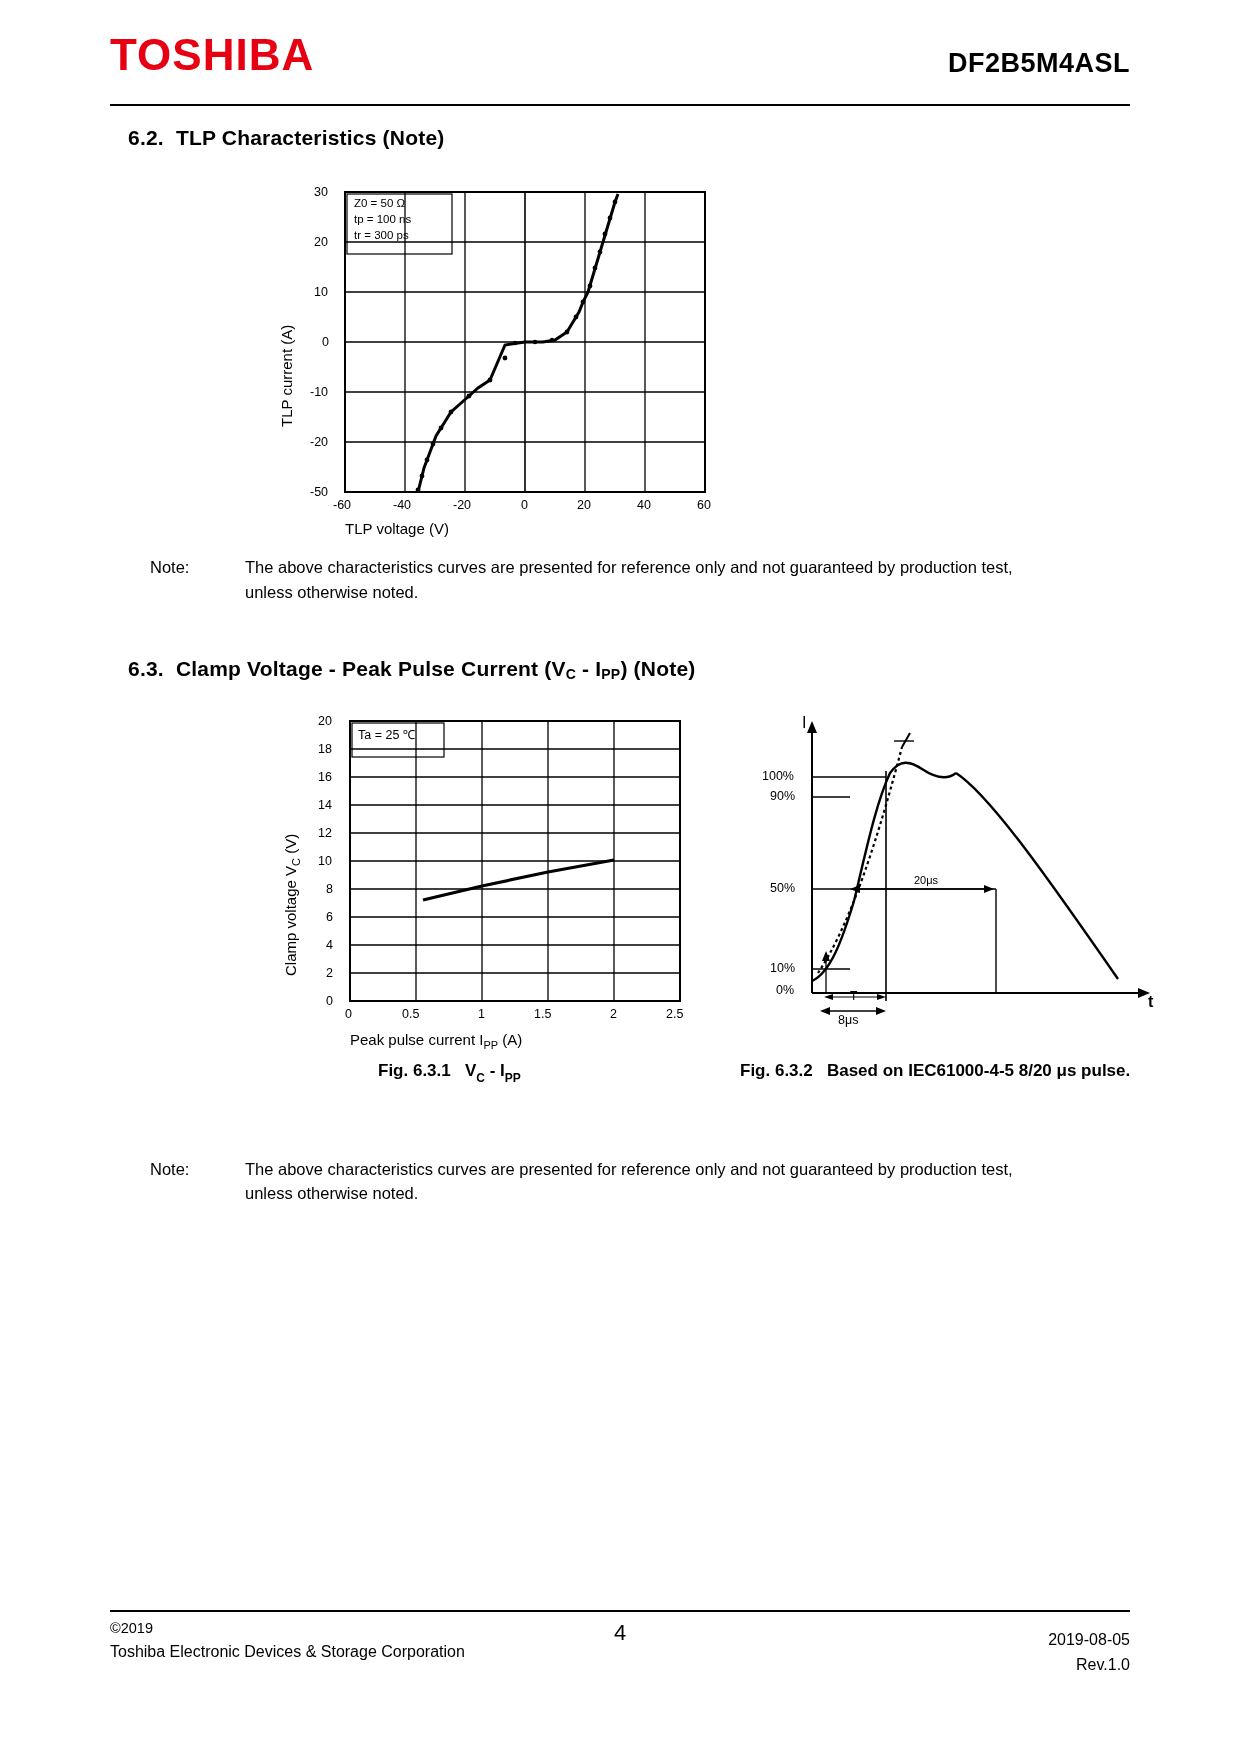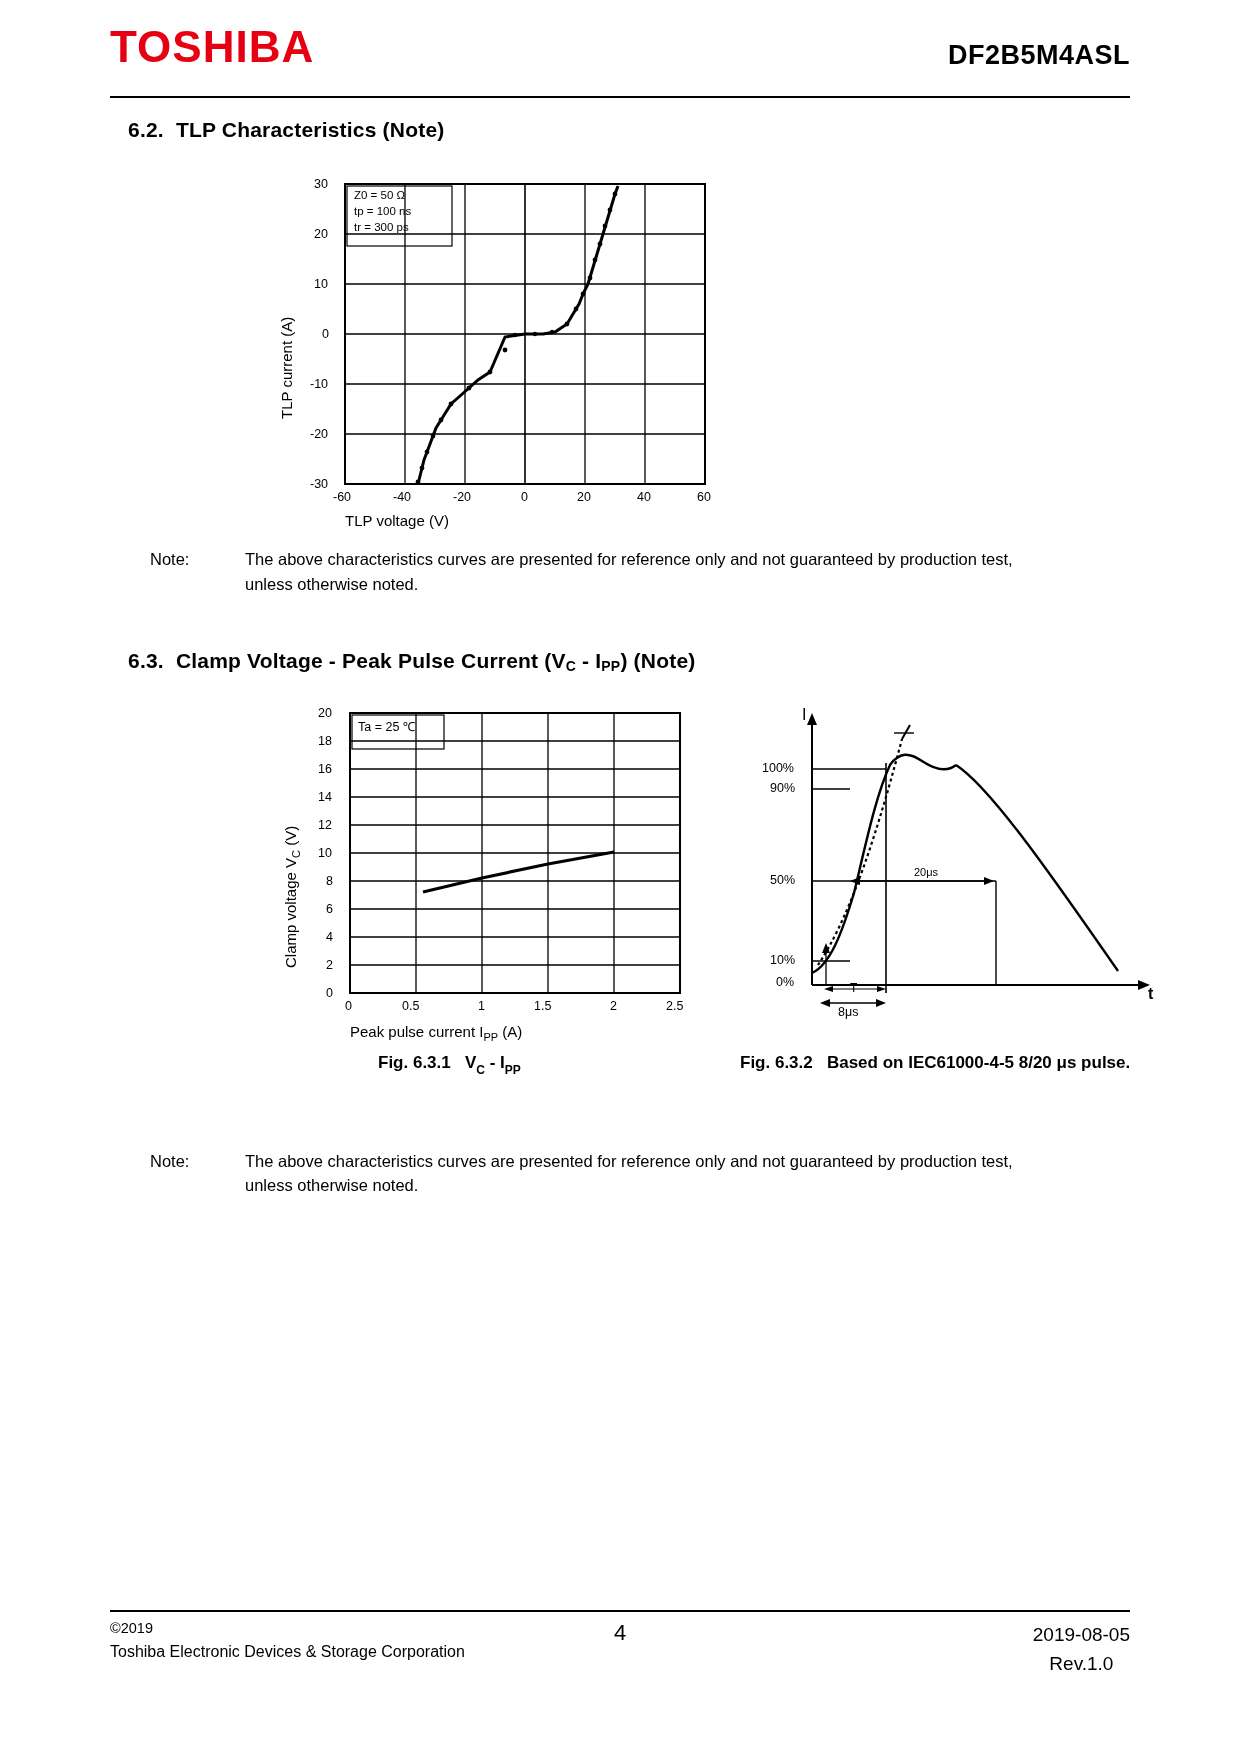--- a/index.html
+++ b/index.html
@@ -12,21 +12,21 @@
     background: #ffffff;
     font-family: "Liberation Sans", sans-serif;
     color: #000000;
     position: relative;
   }
   .page {
     position: relative;
     width: 1240px;
     height: 1754px;
     box-sizing: border-box;
-    padding: 0 110px;
+    padding: 8px 110px;
   }
   
   .header {
     position: relative;
     height: 96px;
   }
   .logo {
     position: absolute;
     left: 0;
     top: 22px;
@@ -149,23 +149,23 @@
     position: absolute;
     left: 0;
     right: 0;
     top: 8px;
     text-align: center;
     font-size: 22px;
   }
   .f-right {
     position: absolute;
     right: 0;
-    top: 8px;
-    text-align: center;
-    font-size: 19px;
+    top: 16px;
+    text-align: right;
+    font-size: 16px;
     line-height: 1.55;
   }
 </style>
 </head>
 <body>
 
 <div class="page">
 
   <div class="header">
     <div class="logo">TOSHIBA</div>
@@ -227,21 +227,21 @@
       <div class="anno" style="left:114px; top:24px;text-align:right;">Z0 = 50 Ω</div>
       <div class="anno" style="left:114px; top:40px;">tp = 100 ns</div>
       <div class="anno" style="left:114px; top:56px;">tr = 300 ps</div>
       
       <div class="tick" style="left:74px; top:13px;">30</div>
       <div class="tick" style="left:74px; top:63px;">20</div>
       <div class="tick" style="left:74px; top:113px;">10</div>
       <div class="tick" style="left:82px; top:163px;">0</div>
       <div class="tick" style="left:70px; top:213px;">-10</div>
       <div class="tick" style="left:70px; top:263px;">-20</div>
-      <div class="tick" style="left:70px; top:313px;">-30</div>
+      <div class="tick" style="left:70px; top:313px;">-50</div>
       
       <div class="tick" style="left:93px; top:326px;">-60</div>
       <div class="tick" style="left:153px; top:326px;">-40</div>
       <div class="tick" style="left:213px; top:326px;">-20</div>
       <div class="tick" style="left:281px; top:326px;">0</div>
       <div class="tick" style="left:337px; top:326px;">20</div>
       <div class="tick" style="left:397px; top:326px;">40</div>
       <div class="tick" style="left:457px; top:326px;">60</div>
       
       <div class="axis-title" style="position:absolute; left:105px; top:348px; width:360px;">TLP voltage   (V)</div>

